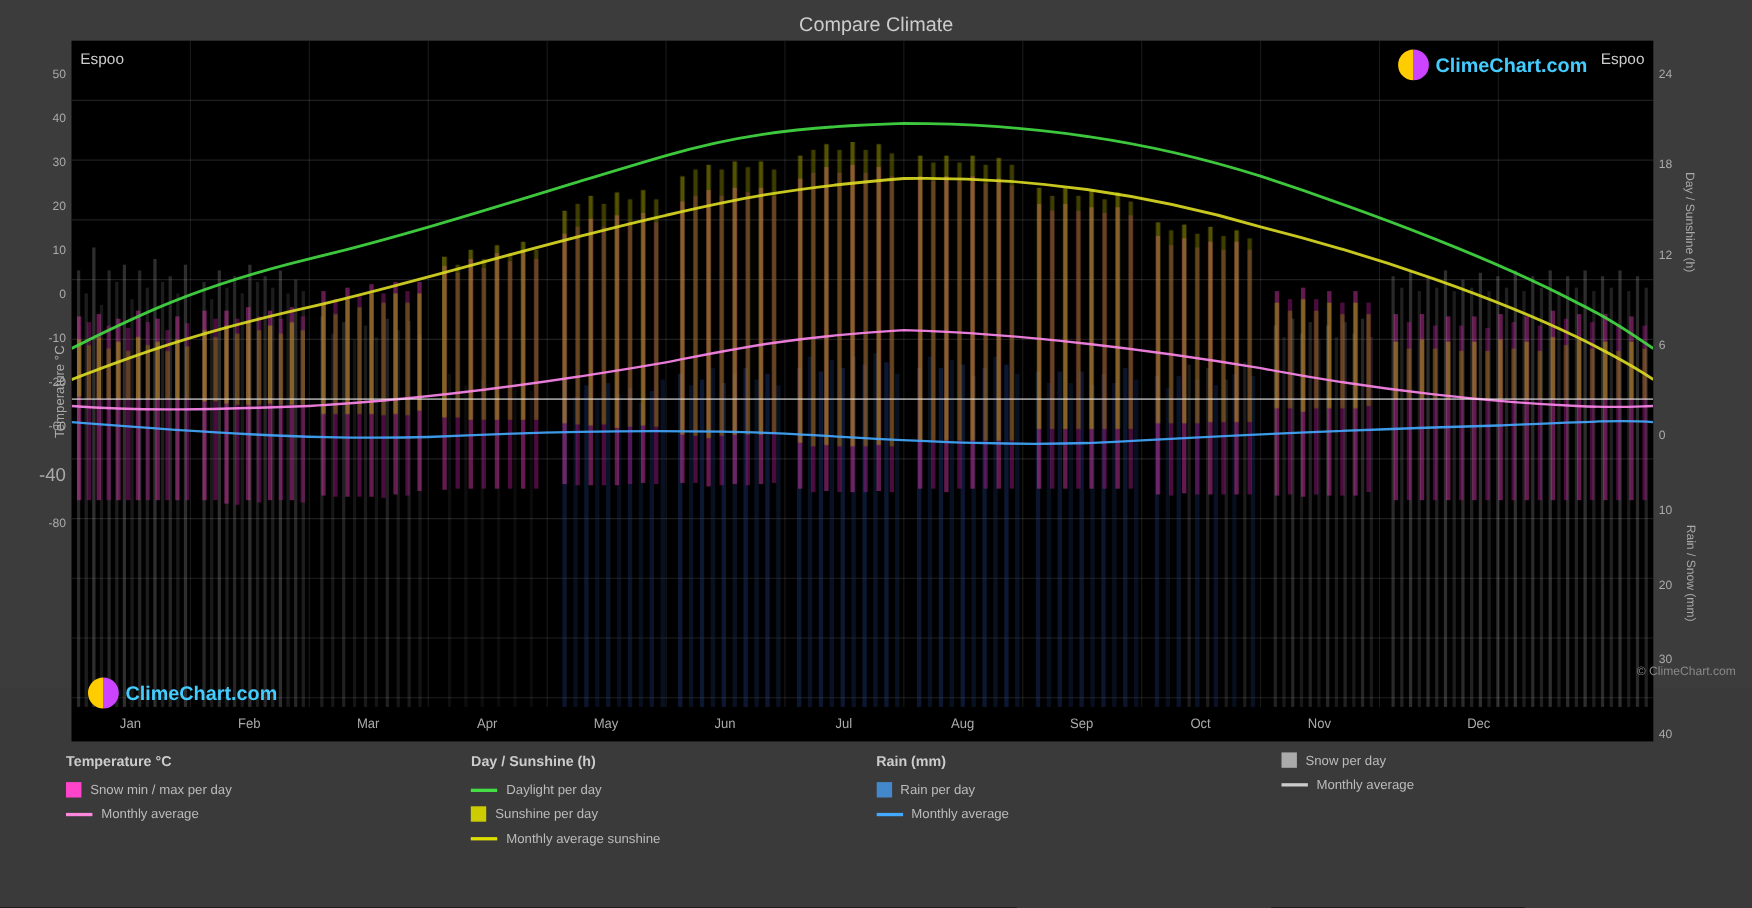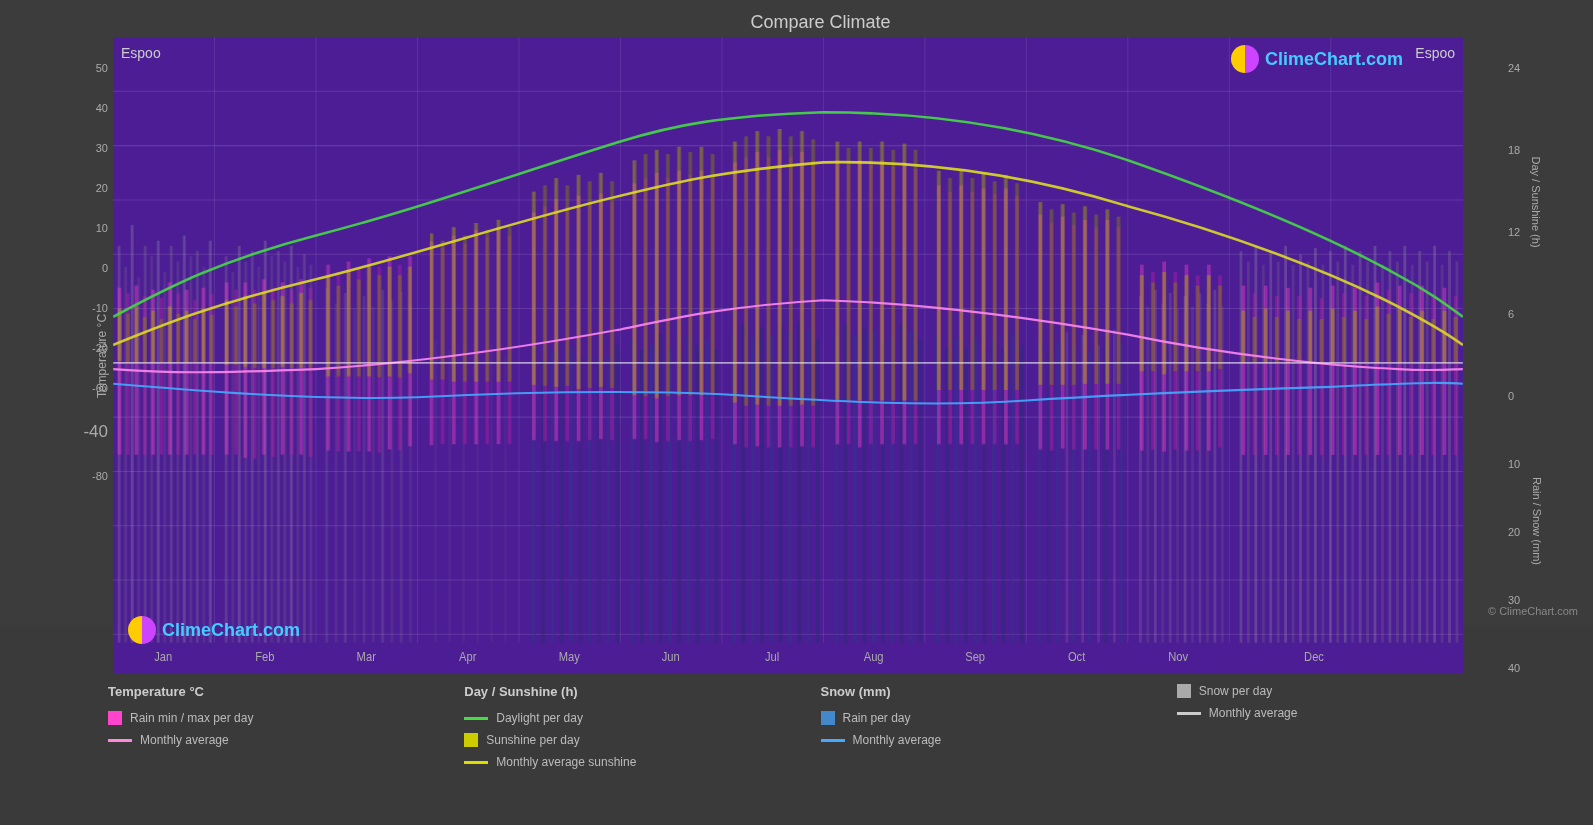--- a/index.html
+++ b/index.html
@@ -12,42 +12,41 @@
       overflow: hidden;
     }
 
     .page-wrapper {
       width: 1593px;
       height: 625px;
       background: #3c3c3c;
       position: relative;
       display: flex;
       flex-direction: column;
-      padding-left: 48px;
     }
 
     .chart-title {
       text-align: center;
       color: #ccc;
       font-size: 18px;
       padding: 12px 0 4px 0;
       font-weight: normal;
     }
 
     .chart-area {
       display: flex;
       flex: 1;
       position: relative;
       margin: 0 10px;
     }
 
     .chart-plot {
       flex: 1;
       position: relative;
-      background: #4c1d95;
+      background: #000000;
       overflow: hidden;
     }
 
     .city-label-left {
       position: absolute;
       top: 8px;
       left: 8px;
       color: #ccc;
       font-size: 14px;
       z-index: 10;
@@ -662,21 +661,21 @@
         <text x="599" y="598" fill="#aaa" font-size="12" text-anchor="middle">Jun</text>
         <text x="708" y="598" fill="#aaa" font-size="12" text-anchor="middle">Jul</text>
         <text x="817" y="598" fill="#aaa" font-size="12" text-anchor="middle">Aug</text>
         <text x="926" y="598" fill="#aaa" font-size="12" text-anchor="middle">Sep</text>
         <text x="1035" y="598" fill="#aaa" font-size="12" text-anchor="middle">Oct</text>
         <text x="1144" y="598" fill="#aaa" font-size="12" text-anchor="middle">Nov</text>
         <text x="1290" y="598" fill="#aaa" font-size="12" text-anchor="middle">Dec</text>
       </svg>
     </div>
 
-    <div style="display:flex; flex-direction:row; width:80px;margin-left:40px;">
+    <div style="display:flex; flex-direction:row; width:80px;">
 
       <div style="position:relative; width:40px; display:flex; flex-direction:column; padding:25px 0 0 5px; align-items:flex-start;">
         <span style="color:#aaa;font-size:11px;">24</span>
         <span style="color:#aaa;font-size:11px;margin-top:70px;">18</span>
         <span style="color:#aaa;font-size:11px;margin-top:70px;">12</span>
         <span style="color:#aaa;font-size:11px;margin-top:70px;">6</span>
         <span style="color:#aaa;font-size:11px;margin-top:70px;">0</span>
         <span style="color:#aaa;font-size:11px;margin-top:56px;">10</span>
         <span style="color:#aaa;font-size:11px;margin-top:56px;">20</span>
         <span style="color:#aaa;font-size:11px;margin-top:56px;">30</span>
@@ -689,21 +688,21 @@
       </div>
     </div>
   </div>
 
   <div class="legend-area">
 
     <div class="legend-group">
       <div class="legend-title">Temperature °C</div>
       <div class="legend-item">
         <div class="legend-swatch-rect" style="background:#ff44cc;"></div>
-        <span>Rain min / max per day</span>
+        <span>Snow min / max per day</span>
       </div>
       <div class="legend-item">
         <div class="legend-swatch-line" style="background:#ff88dd;"></div>
         <span>Monthly average</span>
       </div>
     </div>
 
     <div class="legend-group">
       <div class="legend-title">Day / Sunshine (h)</div>
       <div class="legend-item">
@@ -714,21 +713,21 @@
         <div class="legend-swatch-rect" style="background:#cccc00;"></div>
         <span>Sunshine per day</span>
       </div>
       <div class="legend-item">
         <div class="legend-swatch-line" style="background:#dddd00;"></div>
         <span>Monthly average sunshine</span>
       </div>
     </div>
 
     <div class="legend-group">
-      <div class="legend-title">Snow (mm)</div>
+      <div class="legend-title">Rain (mm)</div>
       <div class="legend-item">
         <div class="legend-swatch-rect" style="background:#4488cc;"></div>
         <span>Rain per day</span>
       </div>
       <div class="legend-item">
         <div class="legend-swatch-line" style="background:#44aaff;"></div>
         <span>Monthly average</span>
       </div>
     </div>
 

